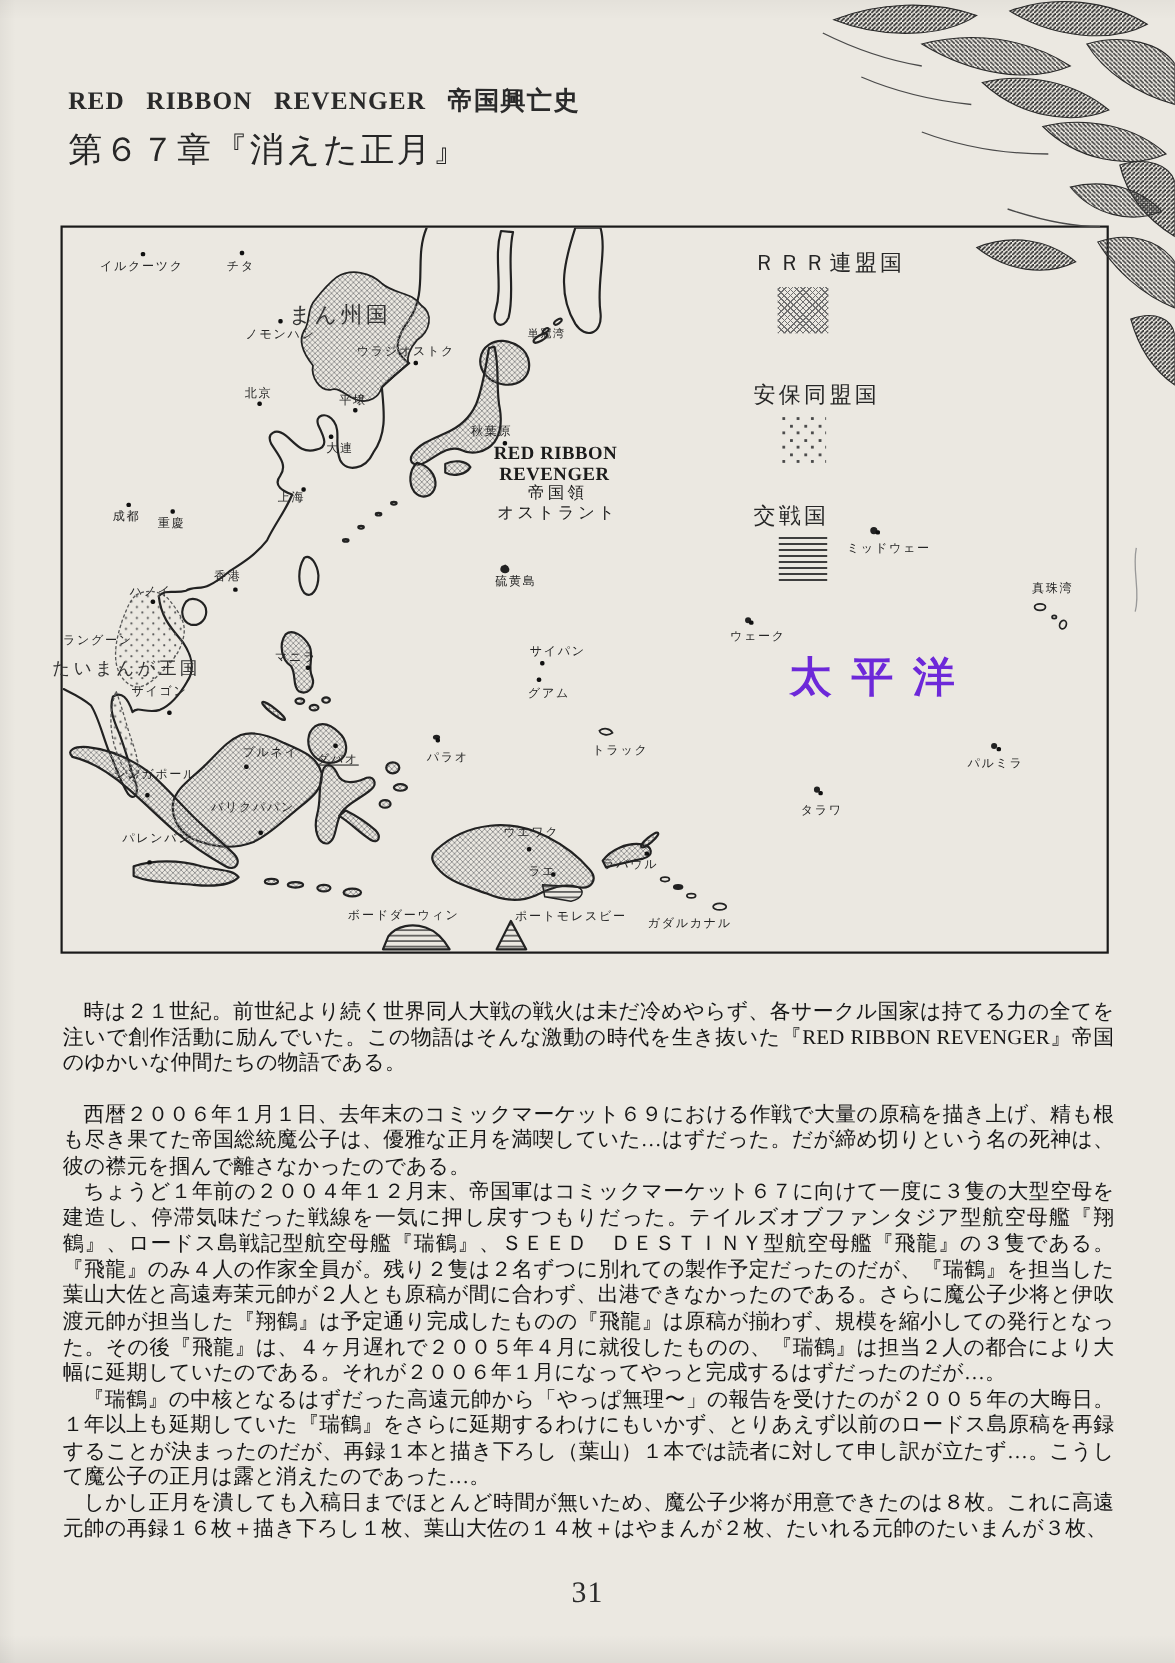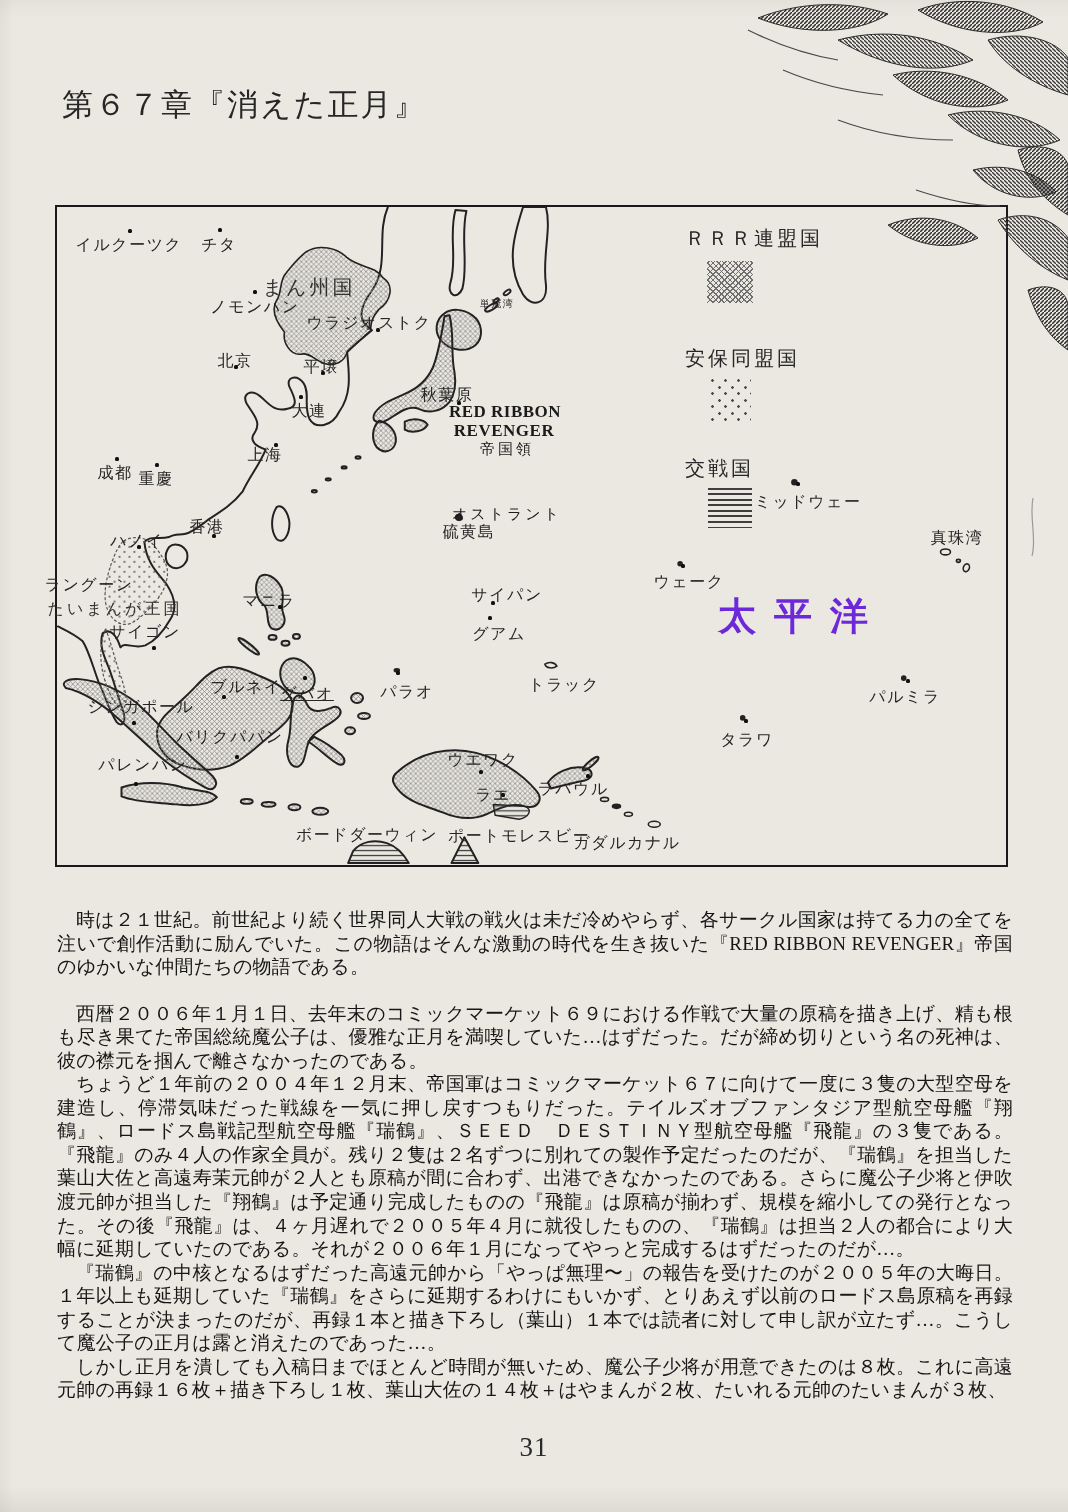--- a/index.html
+++ b/index.html
@@ -28,21 +28,21 @@
     color:#262626;white-space:nowrap;
   }
   
   #map-box{
     position:absolute;left:55px;top:205px;width:953px;height:662px;
     border:2px solid #1a1a1a;z-index:2;box-sizing:border-box;
   }
   #map-svg{position:absolute;left:0;top:0;width:100%;height:100%;}
   .map-label{
     position:absolute;transform:translateX(-50%);
-    font-size:16px;letter-spacing:1.5px;color:#252525;white-space:nowrap;
+    font-size:11px;letter-spacing:1.5px;color:#252525;white-space:nowrap;
     z-index:4;line-height:1;
   }
   .map-label.region{letter-spacing:3px;color:#333;}
   .map-label.ocean{font-weight:600;letter-spacing:18px;color:#6d28d9;}
   .map-label.empire-en{font-weight:800;letter-spacing:0.5px;color:#1b1b1b;}
   .map-label.empire-jp{letter-spacing:3px;color:#1b1b1b;}
   .city-dot{
     position:absolute;width:4px;height:4px;background:#101010;
     border-radius:1.5px;transform:translate(-50%,-50%);z-index:4;
   }
@@ -82,20 +82,21 @@
     position:absolute;left:0;right:0;top:1432px;text-align:center;
     font-size:27px;color:#2a2a2a;letter-spacing:1px;z-index:2;
   }
 </style>
 </head>
 <body>
 
 <div id="paper"></div>
 
 <div id="title-block">
+  <div id="series-title">RED RIBBON REVENGER 帝国興亡史</div>
   <div id="chapter-title">第６７章『消えた正月』</div>
 </div>
 
 <div id="map-box">
   <svg id="map-svg" viewBox="0 0 953 662">
     <defs>
       <pattern id="xh" width="5" height="5" patternUnits="userSpaceOnUse">
         <path d="M0,5 L5,0 M0,0 L5,5" stroke="#8a8a8a" stroke-width="0.8"></path>
       </pattern>
       <pattern id="dt" width="10" height="10" patternUnits="userSpaceOnUse">
@@ -256,21 +257,21 @@
       <div class="city-dot" style="left: 741px; top: 277px;"></div>
       <div class="map-label" style="left: 848px; top: 482px;">パルミラ</div>
       <div class="city-dot" style="left: 851px; top: 474px;"></div>
       <div class="map-label" style="left: 900px; top: 323px;">真珠湾</div>
       <div class="map-label" style="left: 390px; top: 180px;">秋葉原</div>
       <div class="city-dot" style="left: 402px; top: 196px;"></div>
       <div class="map-label ocean" style="left: 745px; top: 390px; font-size: 38px;">太平洋</div>
       <div class="map-label empire-en" style="left: 448px; top: 196px; font-size: 17px;">RED RIBBON</div>
       <div class="map-label empire-en" style="left: 447px; top: 215px; font-size: 17px;">REVENGER</div>
       <div class="map-label empire-jp" style="left: 450px; top: 235px; font-size: 15px;">帝国領</div>
-      <div class="map-label empire-jp" style="left: 450px; top: 253px; font-size: 15px; margin-top: 47px;">オストラント</div>
+      <div class="map-label empire-jp" style="left: 450px; top: 253px; font-size: 15px;">オストラント</div>
     </div>
 </div>
 
 <svg id="foliage" viewBox="0 0 380 600">
   <defs>
     <pattern id="folA" width="4" height="4" patternUnits="userSpaceOnUse">
       <path d="M0,4 L4,0" stroke="#2e2e2e" stroke-width="1.5"></path>
     </pattern>
     <pattern id="folB" width="4" height="4" patternUnits="userSpaceOnUse">
       <path d="M0,0 L4,4" stroke="#3a3a3a" stroke-width="1.3"></path>

